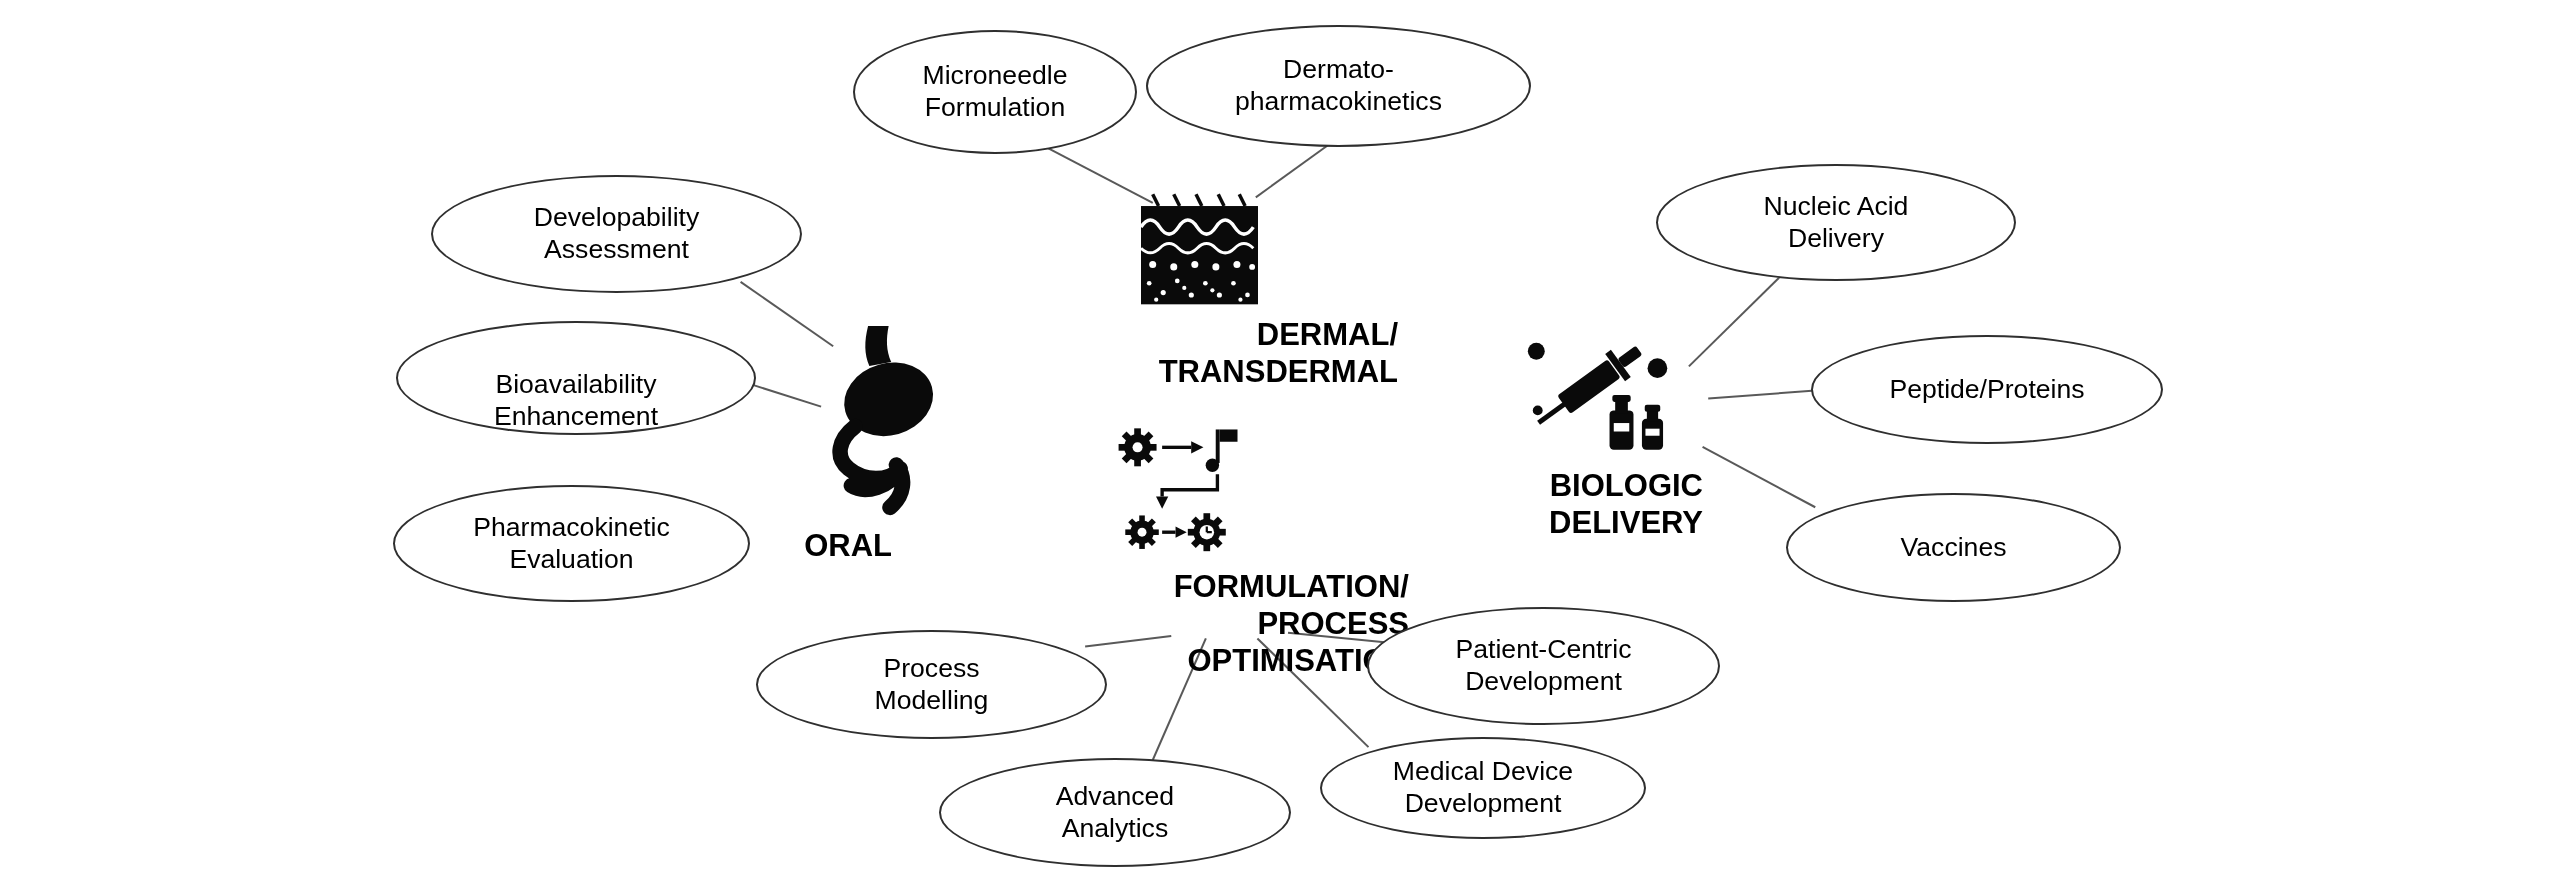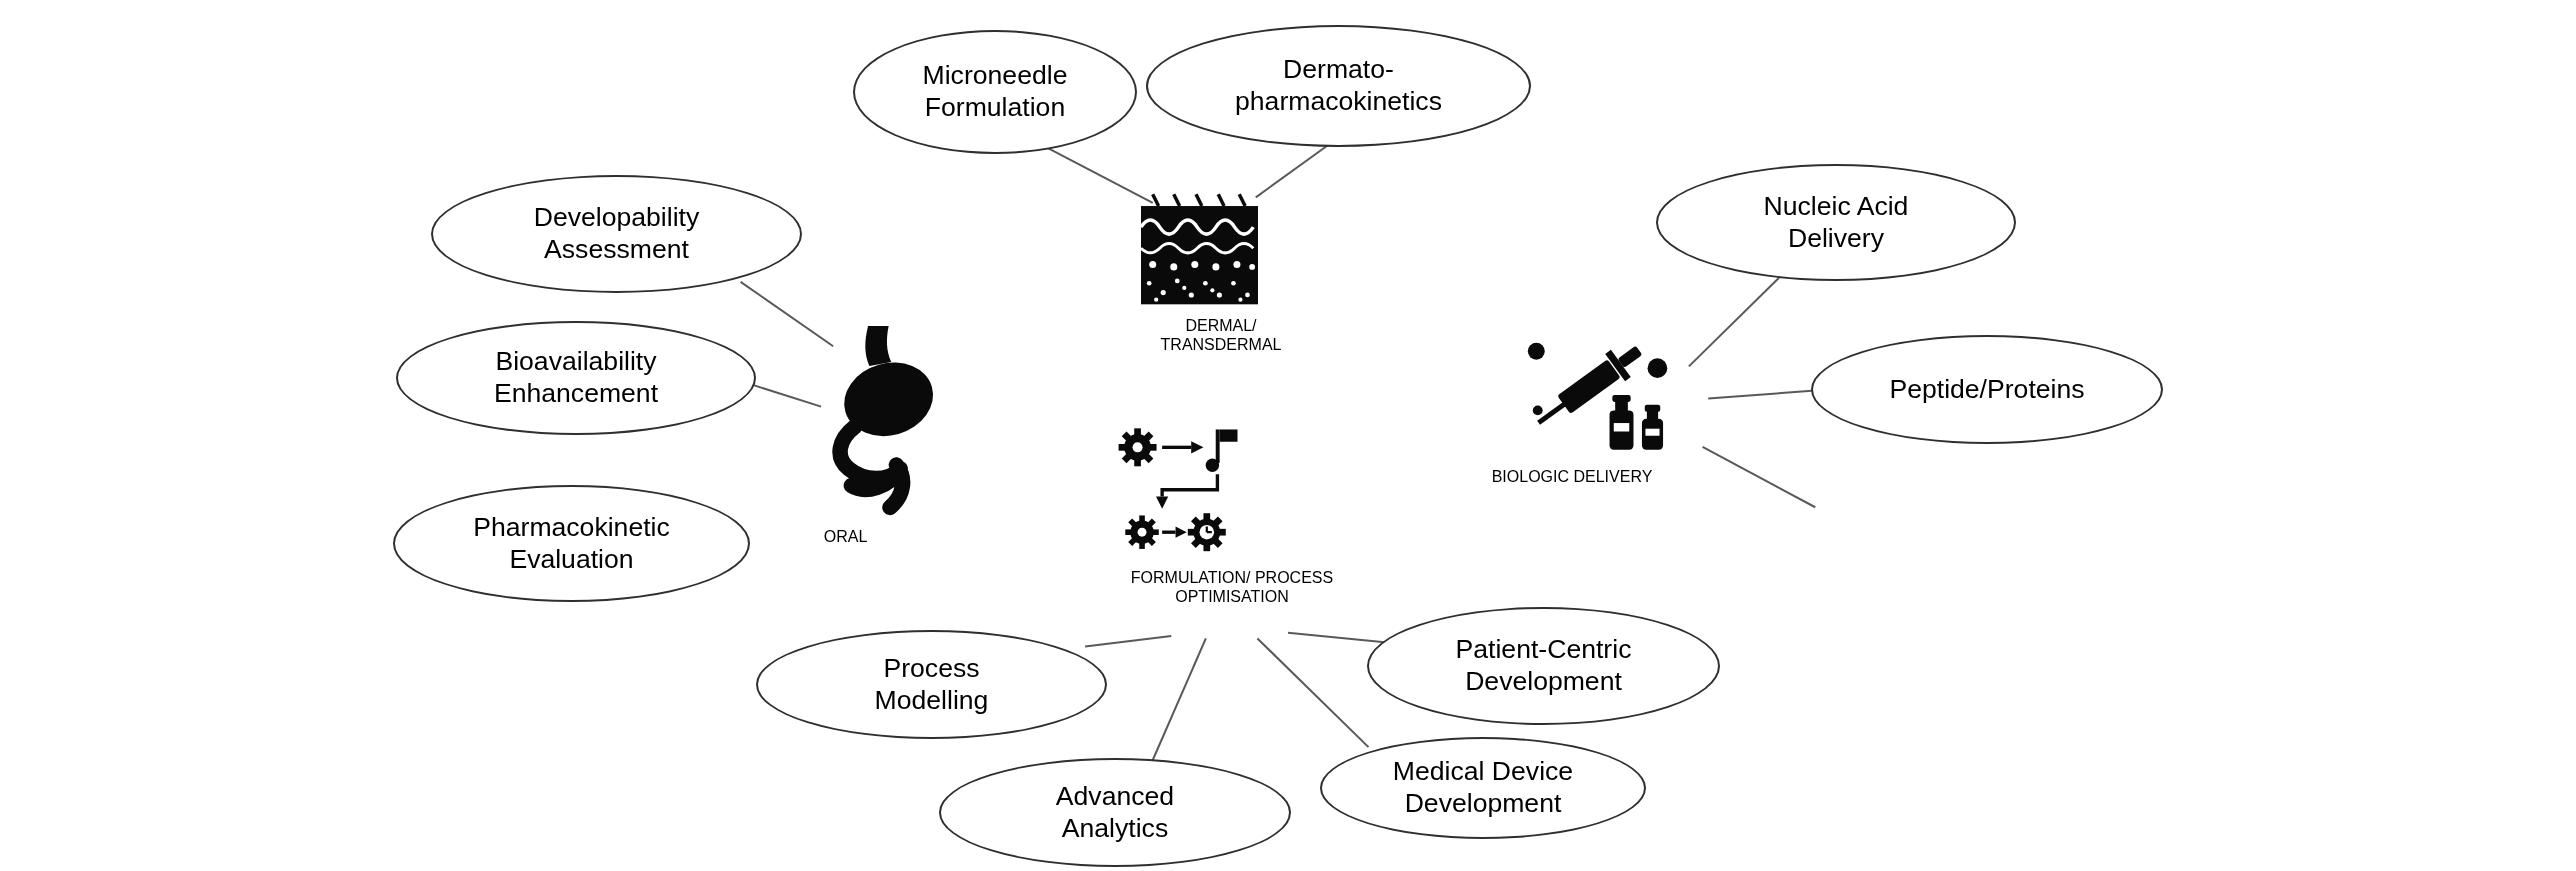--- a/index.html
+++ b/index.html
@@ -43,24 +43,24 @@
     white-space:pre-line;
   }
   .hub-icon{
     position:absolute;
     color:var(--icon);
   }
   .hub-icon svg{display:block;width:100%;height:100%;}
   .hub-label{
     position:absolute;
     color:var(--text);
-    font-size:16px;
-    font-weight:normal;
+    font-size:31px;
+    font-weight:bold;
     line-height:1.2;
-    text-align:center;
+    text-align:right;
     white-space:pre-line;
   }
 </style>
 </head>
 <body>
 
 <div class="canvas">
 
   <svg class="connectors" viewBox="0 0 3200 1083" aria-hidden="true">
     <line x1="1300" y1="183" x2="1432" y2="252"></line>
@@ -213,39 +213,42 @@
   <div class="ellipse" style="left:1146px;top:25px;width:385px;height:122px;">
     <span class="node-label">Dermato-
 pharmacokinetics</span>
   </div>
 
   <div class="ellipse" style="left:431px;top:175px;width:371px;height:118px;">
     <span class="node-label">Developability
 Assessment</span>
   </div>
 
-  <div class="ellipse" style="left:396px;top:321px;width:360px;height:114px;">
+  <div class="ellipse" style="left:396px;top:321px;width:360px;height:114px;align-items:flex-end;">
     <span class="node-label">Bioavailability
 Enhancement</span>
   </div>
 
   <div class="ellipse" style="left:393px;top:485px;width:357px;height:117px;">
     <span class="node-label">Pharmacokinetic
 Evaluation</span>
   </div>
 
   <div class="ellipse" style="left:1811px;top:335px;width:352px;height:109px;">
     <span class="node-label">Peptide/Proteins</span>
   </div>
 
   <div class="ellipse" style="left:1656px;top:164px;width:360px;height:117px;">
     <span class="node-label">Nucleic Acid
 Delivery</span>
   </div>
 
+  <div class="ellipse" style="left:1786px;top:493px;width:335px;height:109px;">
+    <span class="node-label">Vaccines</span>
+  </div>
 
   <div class="ellipse" style="left:756px;top:630px;width:351px;height:109px;justify-content:center;">
     <span class="node-label">Process
 Modelling</span>
   </div>
 
   <div class="ellipse" style="left:939px;top:758px;width:352px;height:109px;">
     <span class="node-label">Advanced
 Analytics</span>
   </div>

